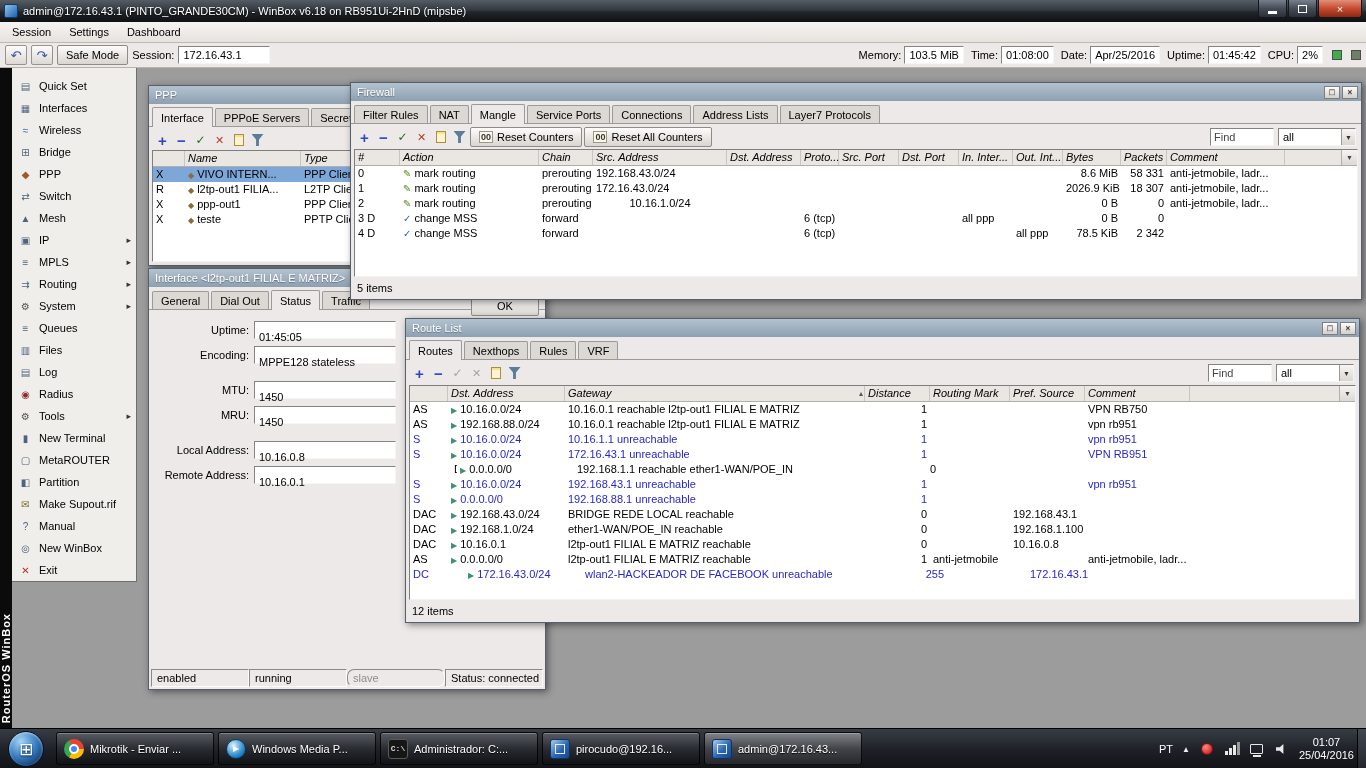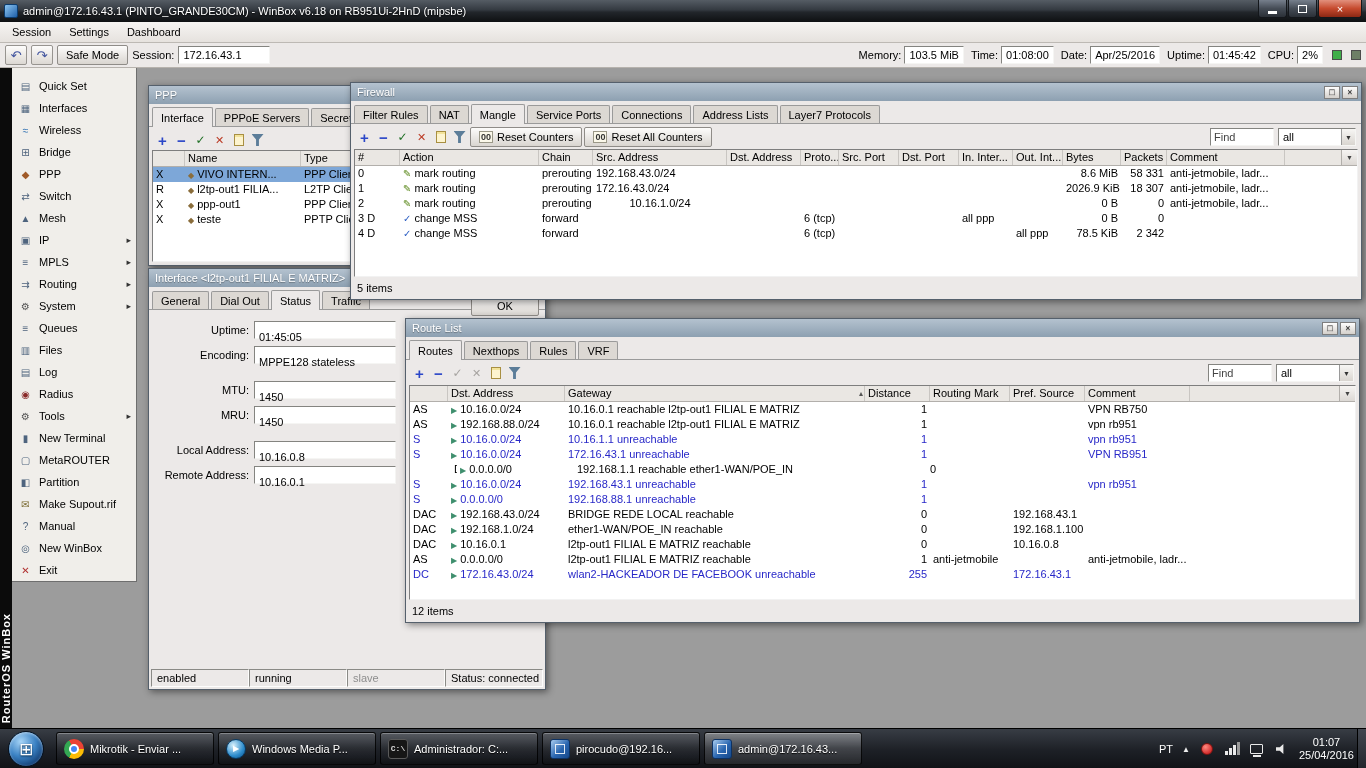--- a/index.html
+++ b/index.html
@@ -70,21 +70,21 @@
 .ic00{background:#fbf8ea;}
 .tb-right{margin-left:auto;display:flex;align-items:center;gap:4px;}
 .find-input{width:64px;height:18px;font:11px "Liberation Sans","DejaVu Sans",sans-serif;padding:0 3px;outline:none;}
 .find-input::placeholder{color:#444;opacity:1;}
 .combo{width:78px;height:18px;display:inline-flex;align-items:center;background:#fff;border:1px solid;border-color:#848480 #f5f5f3 #f5f5f3 #848480;}
 .combo-val{flex:1;padding-left:4px;}
 .combo-btn{width:14px;height:16px;border-left:1px solid #9a9a9a;background:linear-gradient(#f7f6f4,#d9d5d0);display:flex;align-items:center;justify-content:center;font-size:7px;color:#333;}
 
 
 .list{position:absolute;background:#fff;border:1px solid;border-color:#7e7e7e #f2f2f2 #f2f2f2 #7e7e7e;overflow:hidden;}
-.lhead{display:flex;height:16px;background:#eae7e3;border-bottom:1px solid #b2afab;}
+.lhead{display:flex;height:16px;background:#eae7e3;border-bottom:1px solid #b2afab;font-style:italic;}
 .hcell{border-right:1px solid #c9c6c2;padding:1px 3px;white-space:nowrap;overflow:hidden;position:relative;flex:none;}
 .hfill{flex:1;border-right:none;}
 .hbtn{width:16px;flex:none;border-left:1px solid #b2afab;background:linear-gradient(#f6f4f2,#dcd8d4);display:flex;align-items:center;justify-content:center;font-size:7px;color:#444;}
 .sort-ic{position:absolute;right:1px;top:3px;font-size:8px;color:#555;}
 .lrow{display:flex;height:15px;align-items:center;}
 .cell{padding:0 3px;height:15px;line-height:15px;white-space:nowrap;overflow:hidden;flex:none;}
 .rnum{text-align:right;}
 .lrow.inactive .cell{color:#2828c8;}
 .prow.sel{background:#7da7d8;}
 .mini-ic{font-size:8px;color:#8a6d3b;margin-right:3px;}
@@ -99,21 +99,21 @@
 .ppp-list{left:3px;right:3px;top:64px;bottom:3px;}
 .if-win{left:148px;top:200px;width:398px;height:422px;z-index:2;}
 .ok-btn{position:absolute;left:322px;top:27px;width:68px;height:20px;justify-content:center;}
 .if-fields{position:absolute;left:0;top:40px;right:0;bottom:24px;}
 .if-row{position:absolute;left:0;width:260px;height:17px;display:flex;align-items:center;}
 .if-lab{width:100px;text-align:right;margin-right:5px;}
 .if-val{width:142px;height:17px;line-height:15px;padding:8px 4px;}
 .if-statusbar{position:absolute;left:2px;right:2px;bottom:2px;height:18px;display:flex;}
 .if-stat{width:98px;height:18px;line-height:16px;padding:0 5px;background:#ece9e8;border:1px solid;border-color:#8a8a86 #fdfdfc #fdfdfc #8a8a86;white-space:nowrap;overflow:hidden;}
 .if-stat:last-child{flex:1;}
-.if-stat.dim{color:#8e8e8e;}
+.if-stat.dim{color:#8e8e8e;border-radius:7px;}
 .fw-win{left:350px;top:14px;width:1012px;height:218px;z-index:3;}
 .fw-list{left:3px;right:3px;top:66px;bottom:22px;}
 .rt-win{left:405px;top:250px;width:955px;height:305px;z-index:4;}
 .rt-list{left:3px;right:3px;top:66px;bottom:22px;}
 
 
 .taskbar{position:absolute;left:0;top:728px;width:100%;height:40px;background:linear-gradient(#383d45,#1d2026 55%,#111317);border-top:1px solid #000;color:#fff;}
 .start-orb{position:absolute;left:8px;top:2px;width:36px;height:36px;border-radius:50%;border:1px solid #05111f;
  background:radial-gradient(circle at 35% 28%,#a6d4f7,#3b82c4 45%,#133f75 78%,#0a2747);box-shadow:inset 0 1px 3px rgba(255,255,255,.6);
  display:flex;align-items:center;justify-content:center;font-size:17px;color:#fff;text-shadow:0 1px 2px #03203c;}
@@ -699,21 +699,21 @@
               <span class="cell" style="width: 38px;">AS</span>
               <span class="cell" style="width: 117px;"><span class="route-ic">▶</span><span>0.0.0.0/0</span></span>
               <span class="cell" style="width: 300px;">l2tp-out1 FILIAL E MATRIZ reachable</span>
               <span class="cell rnum" style="width: 65px;">1</span>
               <span class="cell" style="width: 80px;">anti-jetmobile</span>
               <span class="cell" style="width: 75px;"></span>
               <span class="cell" style="width: 105px;">anti-jetmobile, ladr...</span>
             </div>
             <div class="lrow inactive">
               <span class="cell" style="width: 38px;">DC</span>
-              <span class="cell" style="width: 117px;"><span class="route-ic">▶</span><span>172.16.43.0/24</span></span>
+              <span class="cell" style="width: 117px; margin-left: 17px;"><span class="route-ic">▶</span><span>172.16.43.0/24</span></span>
               <span class="cell" style="width: 300px;">wlan2-HACKEADOR DE FACEBOOK unreachable</span>
               <span class="cell rnum" style="width: 65px;">255</span>
               <span class="cell" style="width: 80px;"></span>
               <span class="cell" style="width: 75px;">172.16.43.1</span>
               <span class="cell" style="width: 105px;"></span>
             </div>
           </div>
       </div>
       <div class="win-foot">12 items</div>
     </div>

